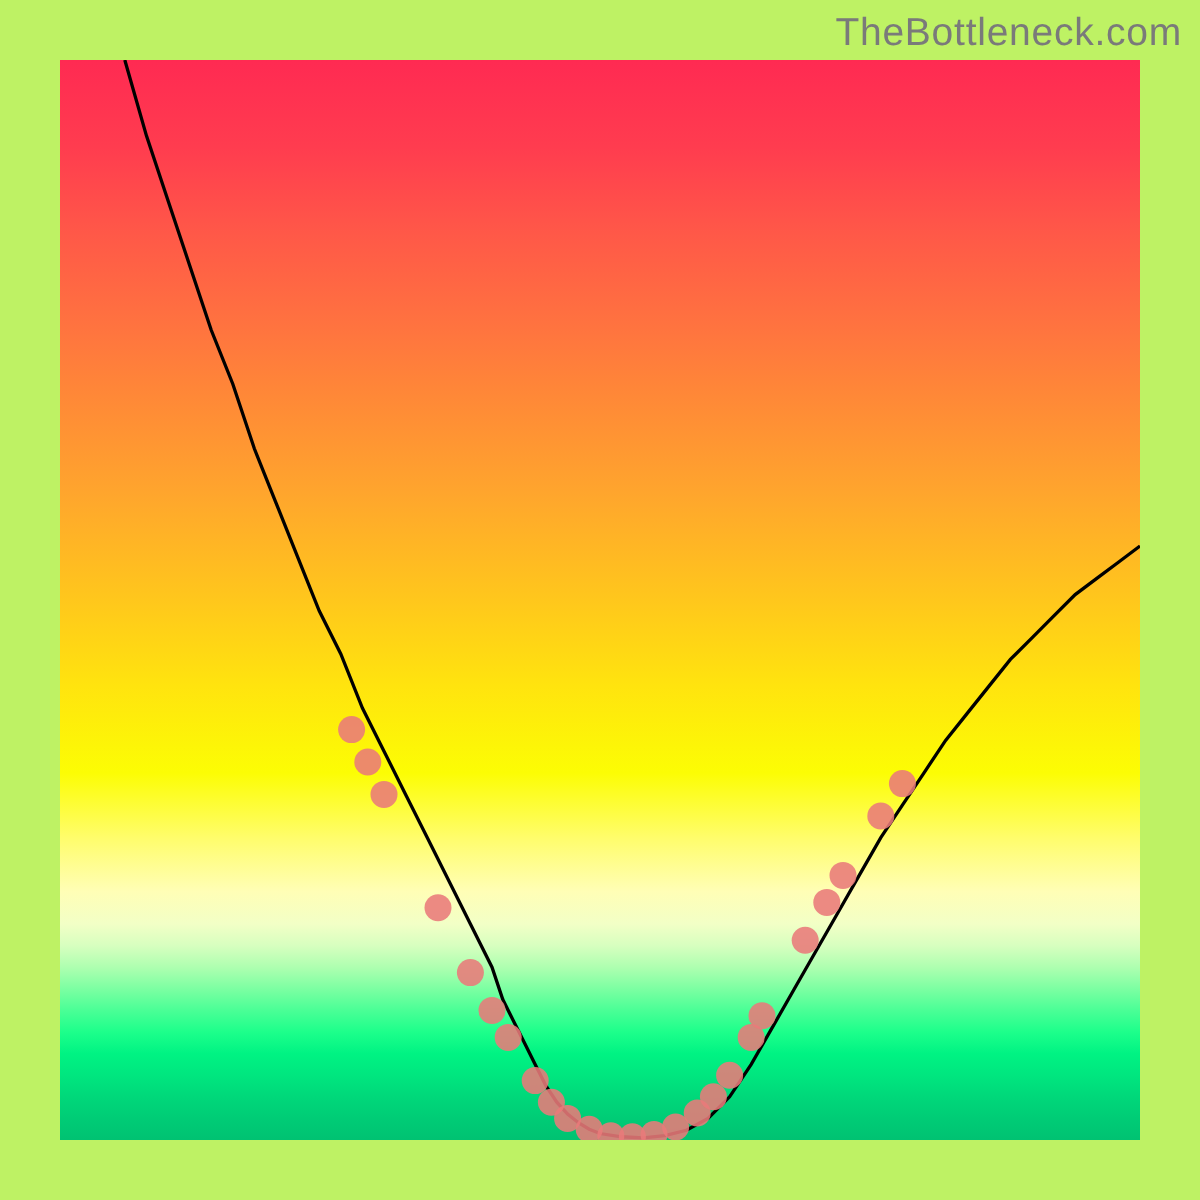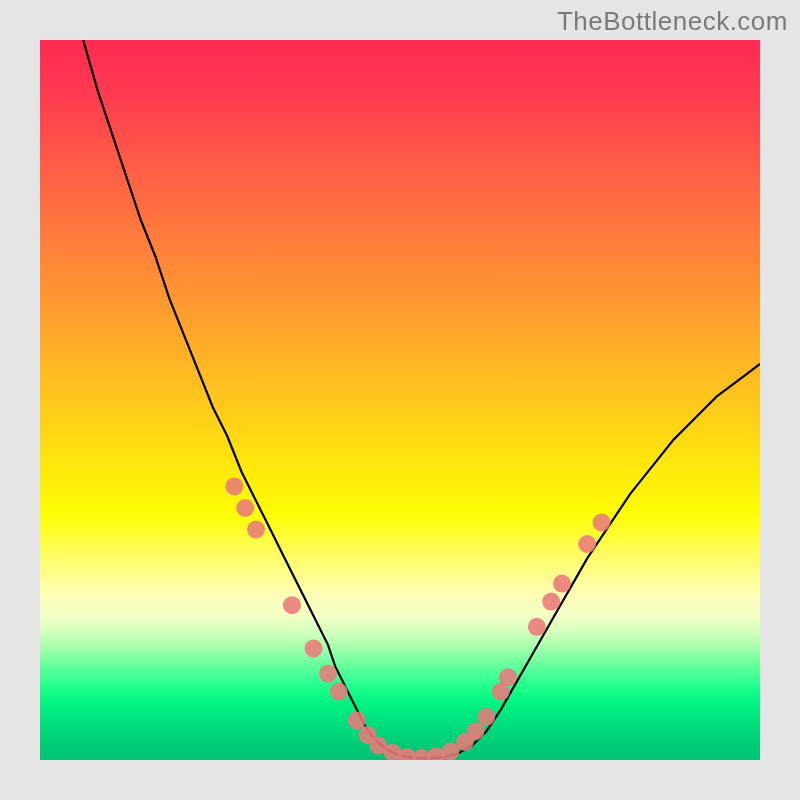--- a/index.html
+++ b/index.html
@@ -1,21 +1,21 @@
 <!DOCTYPE html>
 <html><head>
 <meta charset="utf-8">
 <style>
   * { margin: 0; padding: 0; box-sizing: border-box; }
   html, body { width: 800px; height: 800px; overflow: hidden; background: #000; }
   .frame {
     position: relative;
     width: 800px;
     height: 800px;
-    background: #e5e5e5;
+    background: #bef264;
   }
   .watermark {
     position: absolute;
     top: 6px;
     right: 12px;
     color: #7a7a7a;
     font-family: Arial, Helvetica, sans-serif;
     font-size: 26px;
     font-weight: 400;
     letter-spacing: 0.5px;

